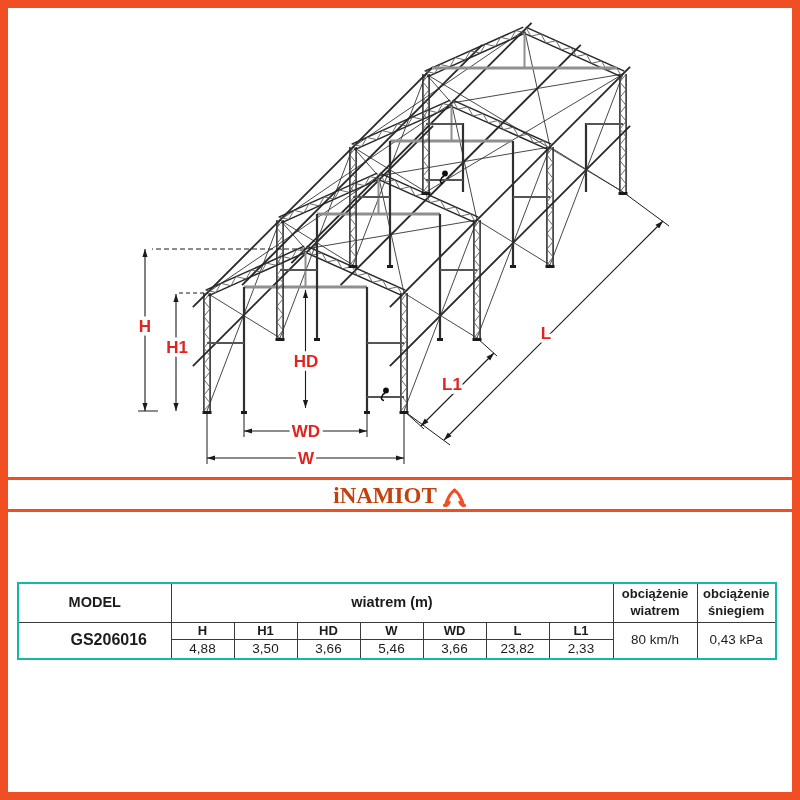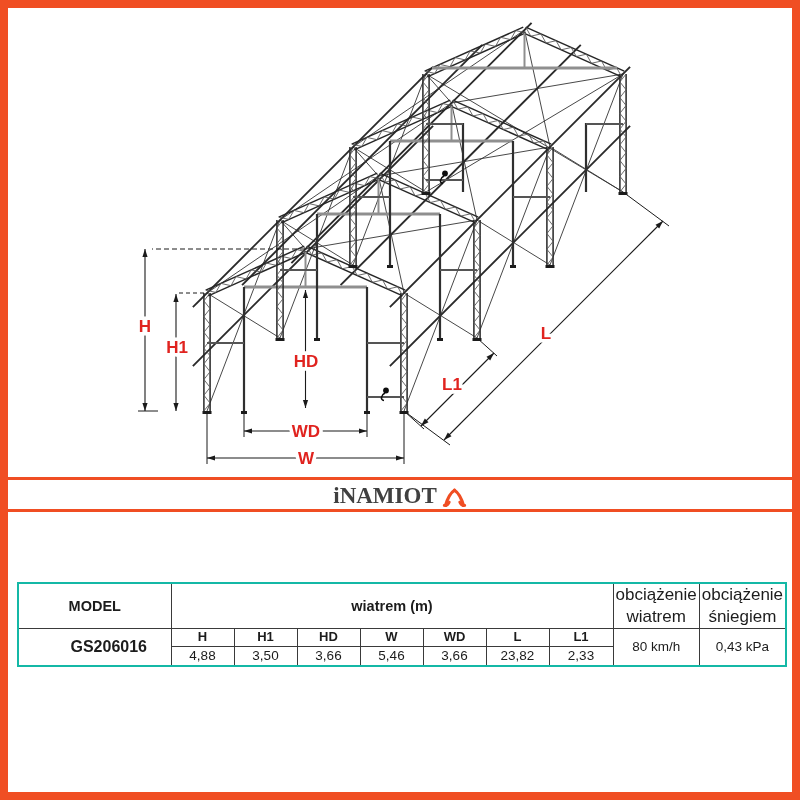--- a/index.html
+++ b/index.html
@@ -3,32 +3,32 @@
 <meta charset="utf-8">
 <style>
   html,body{margin:0;padding:0;background:#fff;}
   .page{position:relative;width:800px;height:800px;background:#fff;overflow:hidden;
         font-family:"Liberation Sans",sans-serif;}
   .frame{position:absolute;inset:0;border:8px solid #f04e23;pointer-events:none;z-index:50;}
   #diagram{position:absolute;left:0;top:0;z-index:1;}
   .hline{position:absolute;left:8px;width:784px;height:3px;background:#f04e23;z-index:5;}
   .logo-band{position:absolute;left:8px;top:481px;width:784px;height:28px;display:flex;
              align-items:center;justify-content:center;z-index:6;}
-  .logo-text{font-family:"Liberation Serif",serif;font-weight:700;font-size:23px;color:#404040;
+  .logo-text{font-family:"Liberation Serif",serif;font-weight:700;font-size:23px;color:#c2410c;
              letter-spacing:0px;line-height:1;}
   .logo-icon{margin-left:5px;transform:translateY(1px);}
   .spec-table{position:absolute;left:17px;top:582px;border-collapse:collapse;table-layout:fixed;
               z-index:6;color:#1c1c1c;}
   .spec-table td{border:1.5px solid #3a3a3a;text-align:center;vertical-align:middle;padding:0 2px;
                  font-size:13.5px;line-height:1.3;}
   .spec-table{border:2px solid #14b8a6;}
   td.hdr{font-weight:700;font-size:14.5px;}
   td.small-hdr{font-weight:700;font-size:13px;height:16px;}
   td.model-val{font-weight:700;font-size:16px;padding-left:30px;}
-  td.load-hdr{font-weight:400;font-size:17px;}
+  td.load-hdr{font-weight:700;font-size:13px;}
   tr.r1{height:39px;} tr.r2{height:16px;} tr.r3{height:19px;}
   .dim{font:bold 17px "Liberation Sans",sans-serif;fill:#e0231f;stroke:#ffffff;stroke-width:7px;
        paint-order:stroke;text-anchor:middle;}
 </style>
 </head>
 <body>
 
 <div class="page">
 
   <svg id="diagram" width="800" height="478" viewBox="0 0 800 478">

